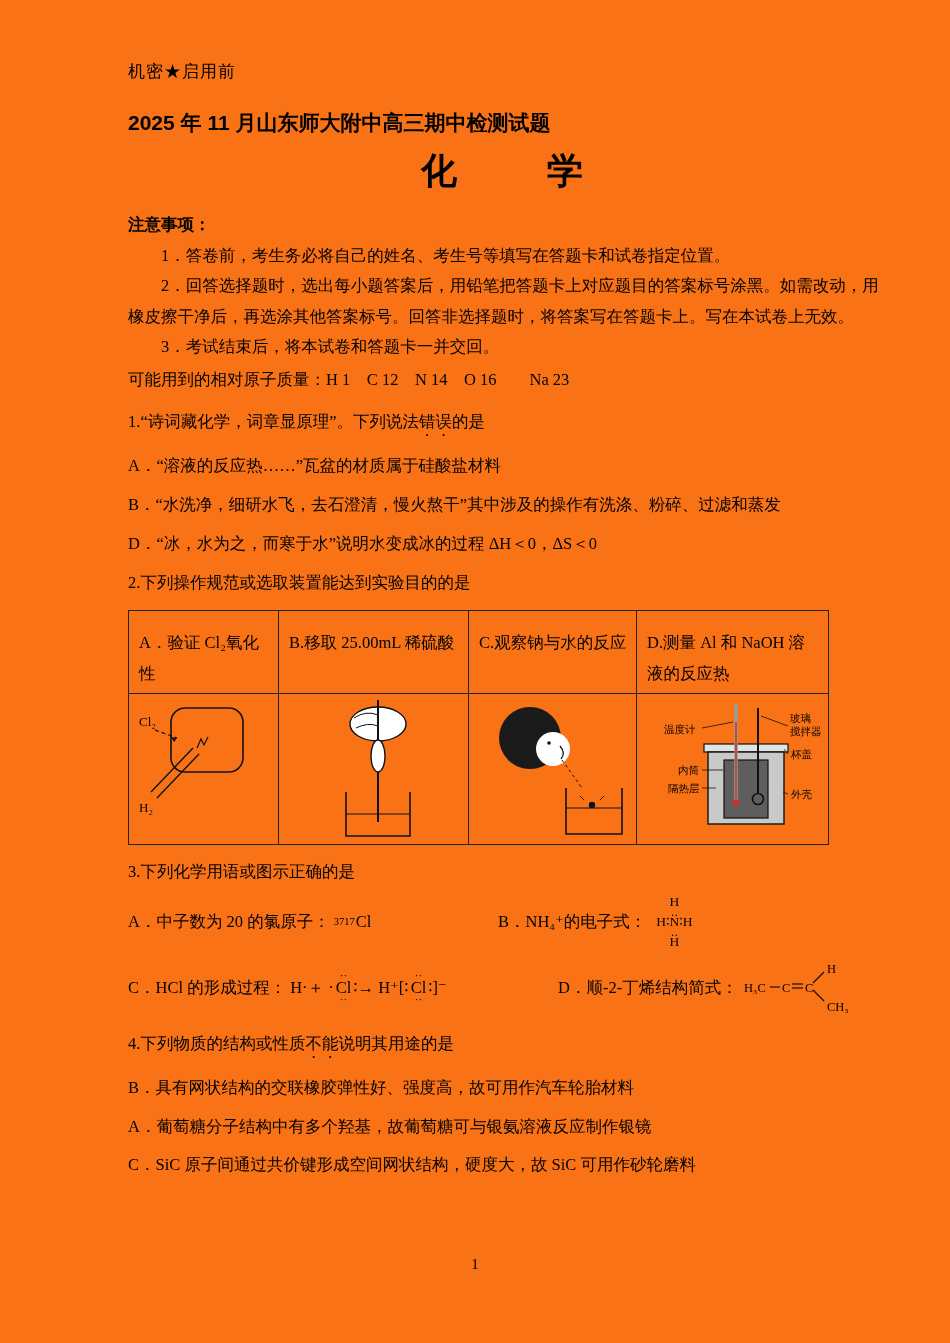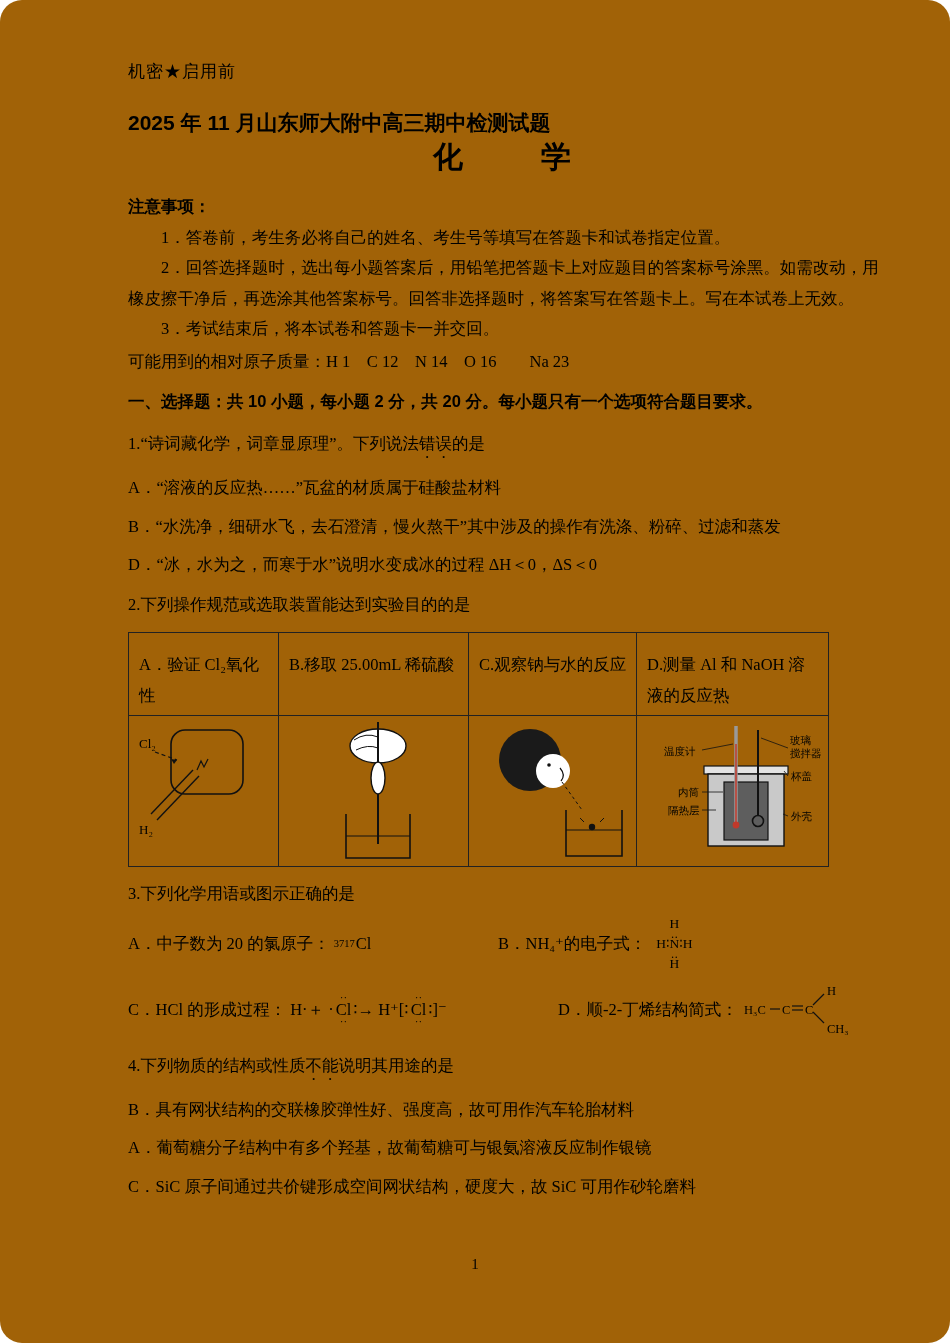--- a/index.html
+++ b/index.html
@@ -7,32 +7,31 @@
   body {
     width:950px; height:1343px;
     font-family:"Liberation Serif","DejaVu Serif",serif;
     color:#000;
   }
   .page {
     position:relative;
     width:950px; height:1343px;
     padding:60px 68px 0 128px;
     overflow:hidden;
-    background:#a16207;
-    border-radius:22px;
+    background:#f97316;
   }
   .confidential { font-size:17px; letter-spacing:1px; }
   .title {
     margin-top:26px; text-align:left;
     font-size:21px; font-weight:bold;
     font-family:"Liberation Sans","DejaVu Sans",sans-serif;
   }
   .subject {
-    text-align:center;
-    font-size:30px; font-weight:bold; letter-spacing:6px;
+    margin-top:10px; text-align:center;
+    font-size:36px; font-weight:bold; letter-spacing:6px;
     font-family:"Liberation Sans","DejaVu Sans",sans-serif;
   }
   .notes { margin-top:14px; font-size:16.5px; line-height:1.85; }
   .notes-heading { font-weight:bold; }
   .note-item { text-indent:2em; }
   .atomic-mass { margin-top:2px; }
   .section-heading {
     margin-top:10px; font-size:16.5px; font-weight:bold; line-height:1.8;
     font-family:"Liberation Sans","DejaVu Sans",sans-serif;
   }
@@ -88,21 +87,20 @@
   <h2 class="subject">化　　学</h2>
 
   <div class="notes">
     <div class="notes-heading">注意事项：</div>
     <p class="note-item">1．答卷前，考生务必将自己的姓名、考生号等填写在答题卡和试卷指定位置。</p>
     <p class="note-item">2．回答选择题时，选出每小题答案后，用铅笔把答题卡上对应题目的答案标号涂黑。如需改动，用橡皮擦干净后，再选涂其他答案标号。回答非选择题时，将答案写在答题卡上。写在本试卷上无效。</p>
     <p class="note-item">3．考试结束后，将本试卷和答题卡一并交回。</p>
     <p class="atomic-mass">可能用到的相对原子质量：H 1　C 12　N 14　O 16　　Na 23</p>
   </div>
 
-  <div class="section-heading">一、选择题：共 10 小题，每小题 2 分，共 20 分。每小题只有一个选项符合题目要求。</div>
 
   <div>
     <p class="stem"><span>1.“诗词藏化学，词章显原理”。下列说法</span><span class="em-dots">错误</span><span>的是</span></p>
     <p class="option">A．“溶液的反应热……”瓦盆的材质属于硅酸盐材料</p>
     <p class="option">B．“水洗净，细研水飞，去石澄清，慢火熬干”其中涉及的操作有洗涤、粉碎、过滤和蒸发</p>
     <p class="option">D．“冰，水为之，而寒于水”说明水变成冰的过程 ΔH＜0，ΔS＜0</p>
   </div>
 
   <div>
     <p class="stem">2.下列操作规范或选取装置能达到实验目的的是</p>

